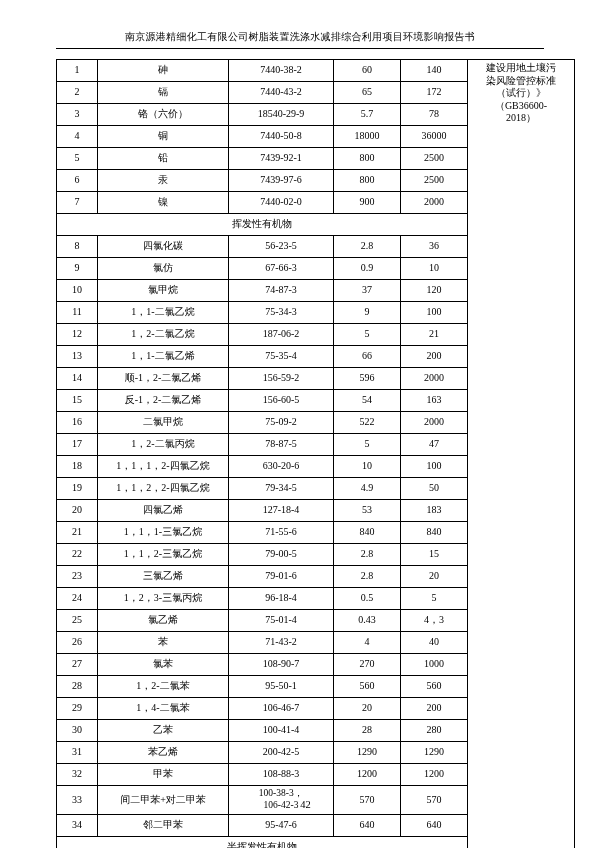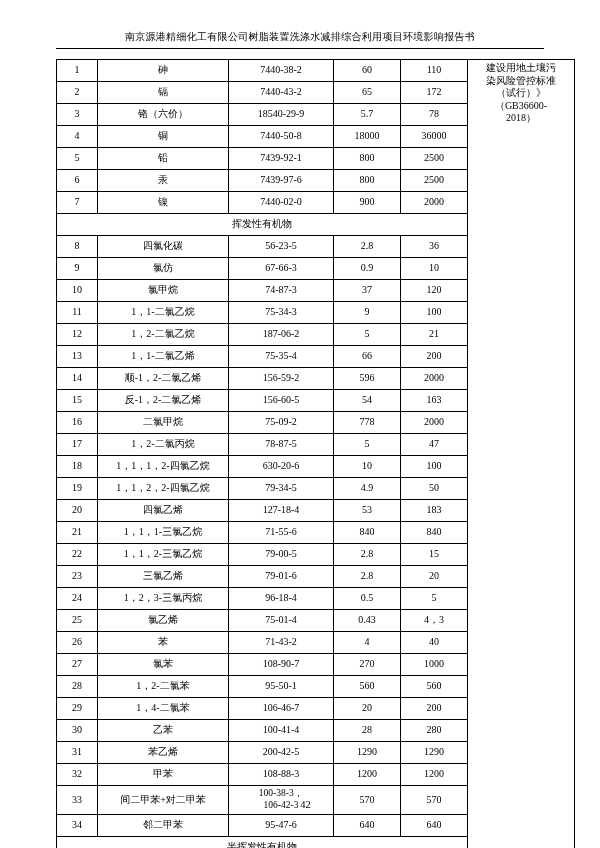--- a/index.html
+++ b/index.html
@@ -89,21 +89,21 @@
     <div class="header">南京源港精细化工有限公司树脂装置洗涤水减排综合利用项目环境影响报告书</div>
     <div class="header-rule"></div>
 
     <table class="main">
       <tbody>
           <tr>
             <td class="c-idx">1</td>
             <td class="c-name">砷</td>
             <td class="c-cas">7440-38-2</td>
             <td class="c-v1">60</td>
-            <td class="c-v2">110</td>
+            <td class="c-v2">140</td>
             <td class="c-std std-cell" rowspan="38" style="vertical-align: top; padding-top: 2px;">
               <div>建设用地土壤污<br>染风险管控标准<br>（试行）》<br>（GB36600-<br>2018）</div>
             </td>
           </tr>
           <tr>
             <td class="c-idx">2</td>
             <td class="c-name">镉</td>
             <td class="c-cas">7440-43-2</td>
             <td class="c-v1">65</td>
             <td class="c-v2">172</td>
@@ -199,21 +199,21 @@
             <td class="c-idx">15</td>
             <td class="c-name">反-1，2-二氯乙烯</td>
             <td class="c-cas">156-60-5</td>
             <td class="c-v1">54</td>
             <td class="c-v2">163</td>
           </tr>
           <tr>
             <td class="c-idx">16</td>
             <td class="c-name">二氯甲烷</td>
             <td class="c-cas">75-09-2</td>
-            <td class="c-v1">778</td>
+            <td class="c-v1">522</td>
             <td class="c-v2">2000</td>
           </tr>
           <tr>
             <td class="c-idx">17</td>
             <td class="c-name">1，2-二氯丙烷</td>
             <td class="c-cas">78-87-5</td>
             <td class="c-v1">5</td>
             <td class="c-v2">47</td>
           </tr>
           <tr>

